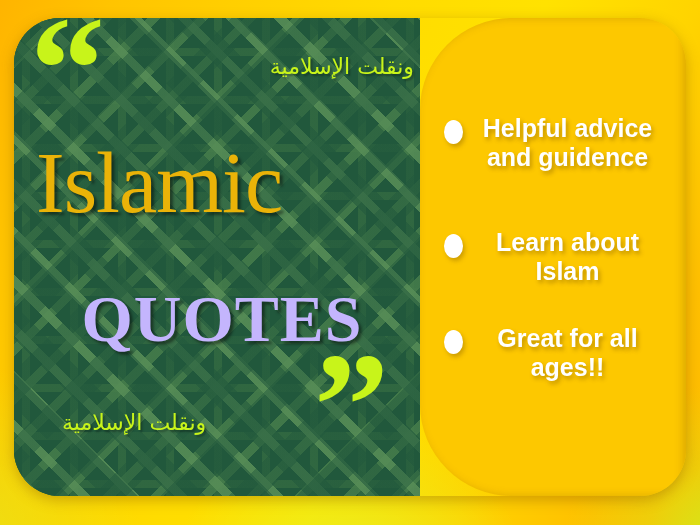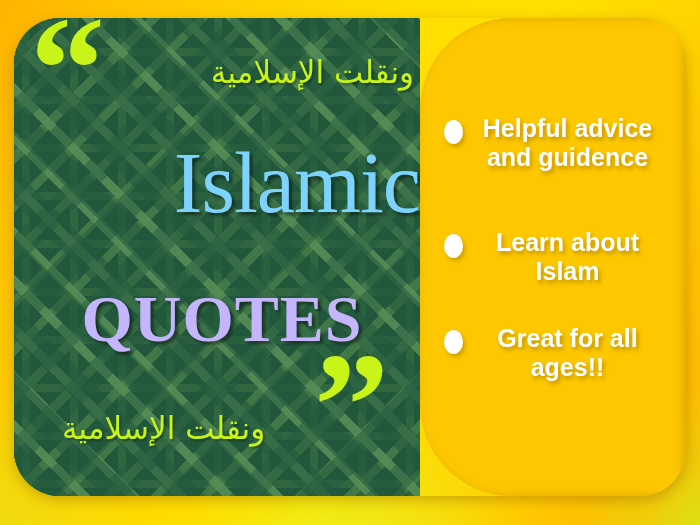--- a/index.html
+++ b/index.html
@@ -116,35 +116,35 @@
     left: 300px;
     top: 312px;
     font-size: 150px;
     letter-spacing: 2px;
   }
 
   .arabic {
     position: absolute;
     color: #c8f41a;
     font-family: "DejaVu Sans", sans-serif;
-    font-size: 31px;
+    font-size: 22px;
     direction: rtl;
     white-space: nowrap;
     text-shadow: 2px 2px 2px rgba(0,0,0,0.30);
   }
   #arabic-top  { right: 6px;  top: 36px; }
   #arabic-bottom { left: 48px; top: 392px; }
 
   #title-main {
     position: absolute;
     left: 22px;
     top: 122px;
     width: 384px;
-    text-align: right;
-    color: #7dd3fc;
+    text-align: left;
+    color: #eab308;
     font-family: "Liberation Serif", serif;
     font-size: 86px;
     line-height: 1;
     letter-spacing: -1px;
     text-shadow: 3px 3px 3px rgba(0,0,0,0.45);
   }
   #title-sub {
     position: absolute;
     left: 22px;
     top: 268px;

